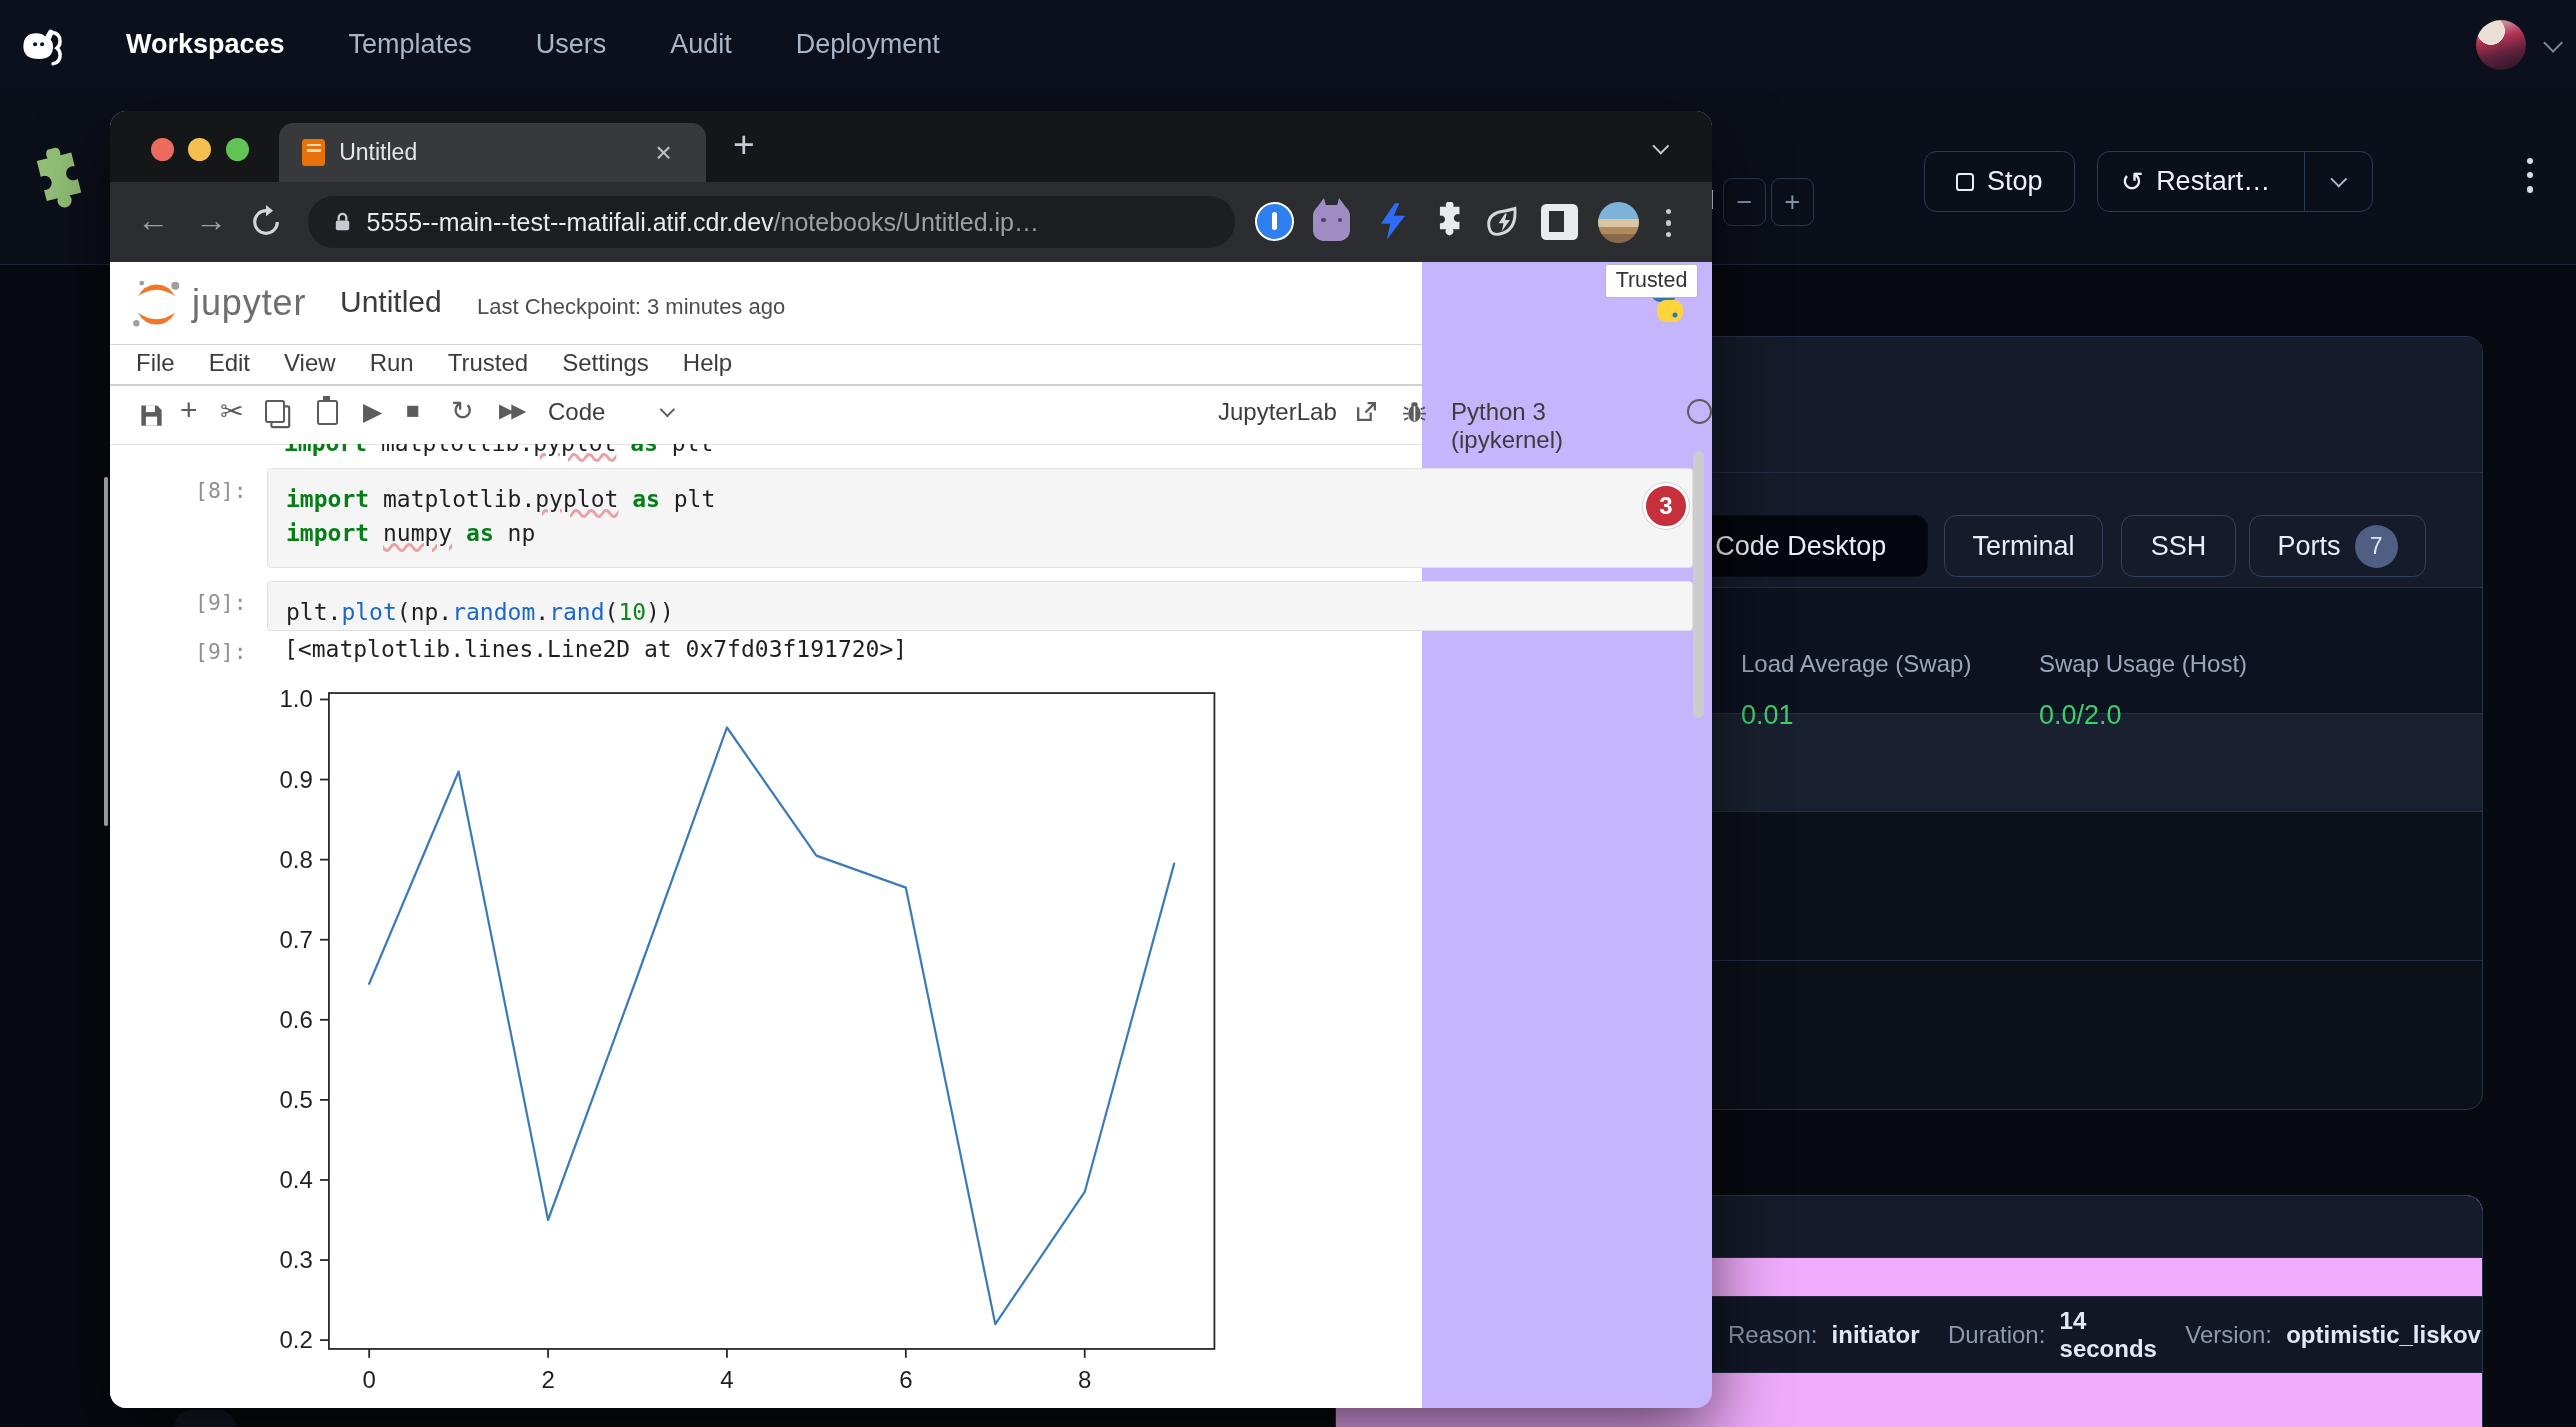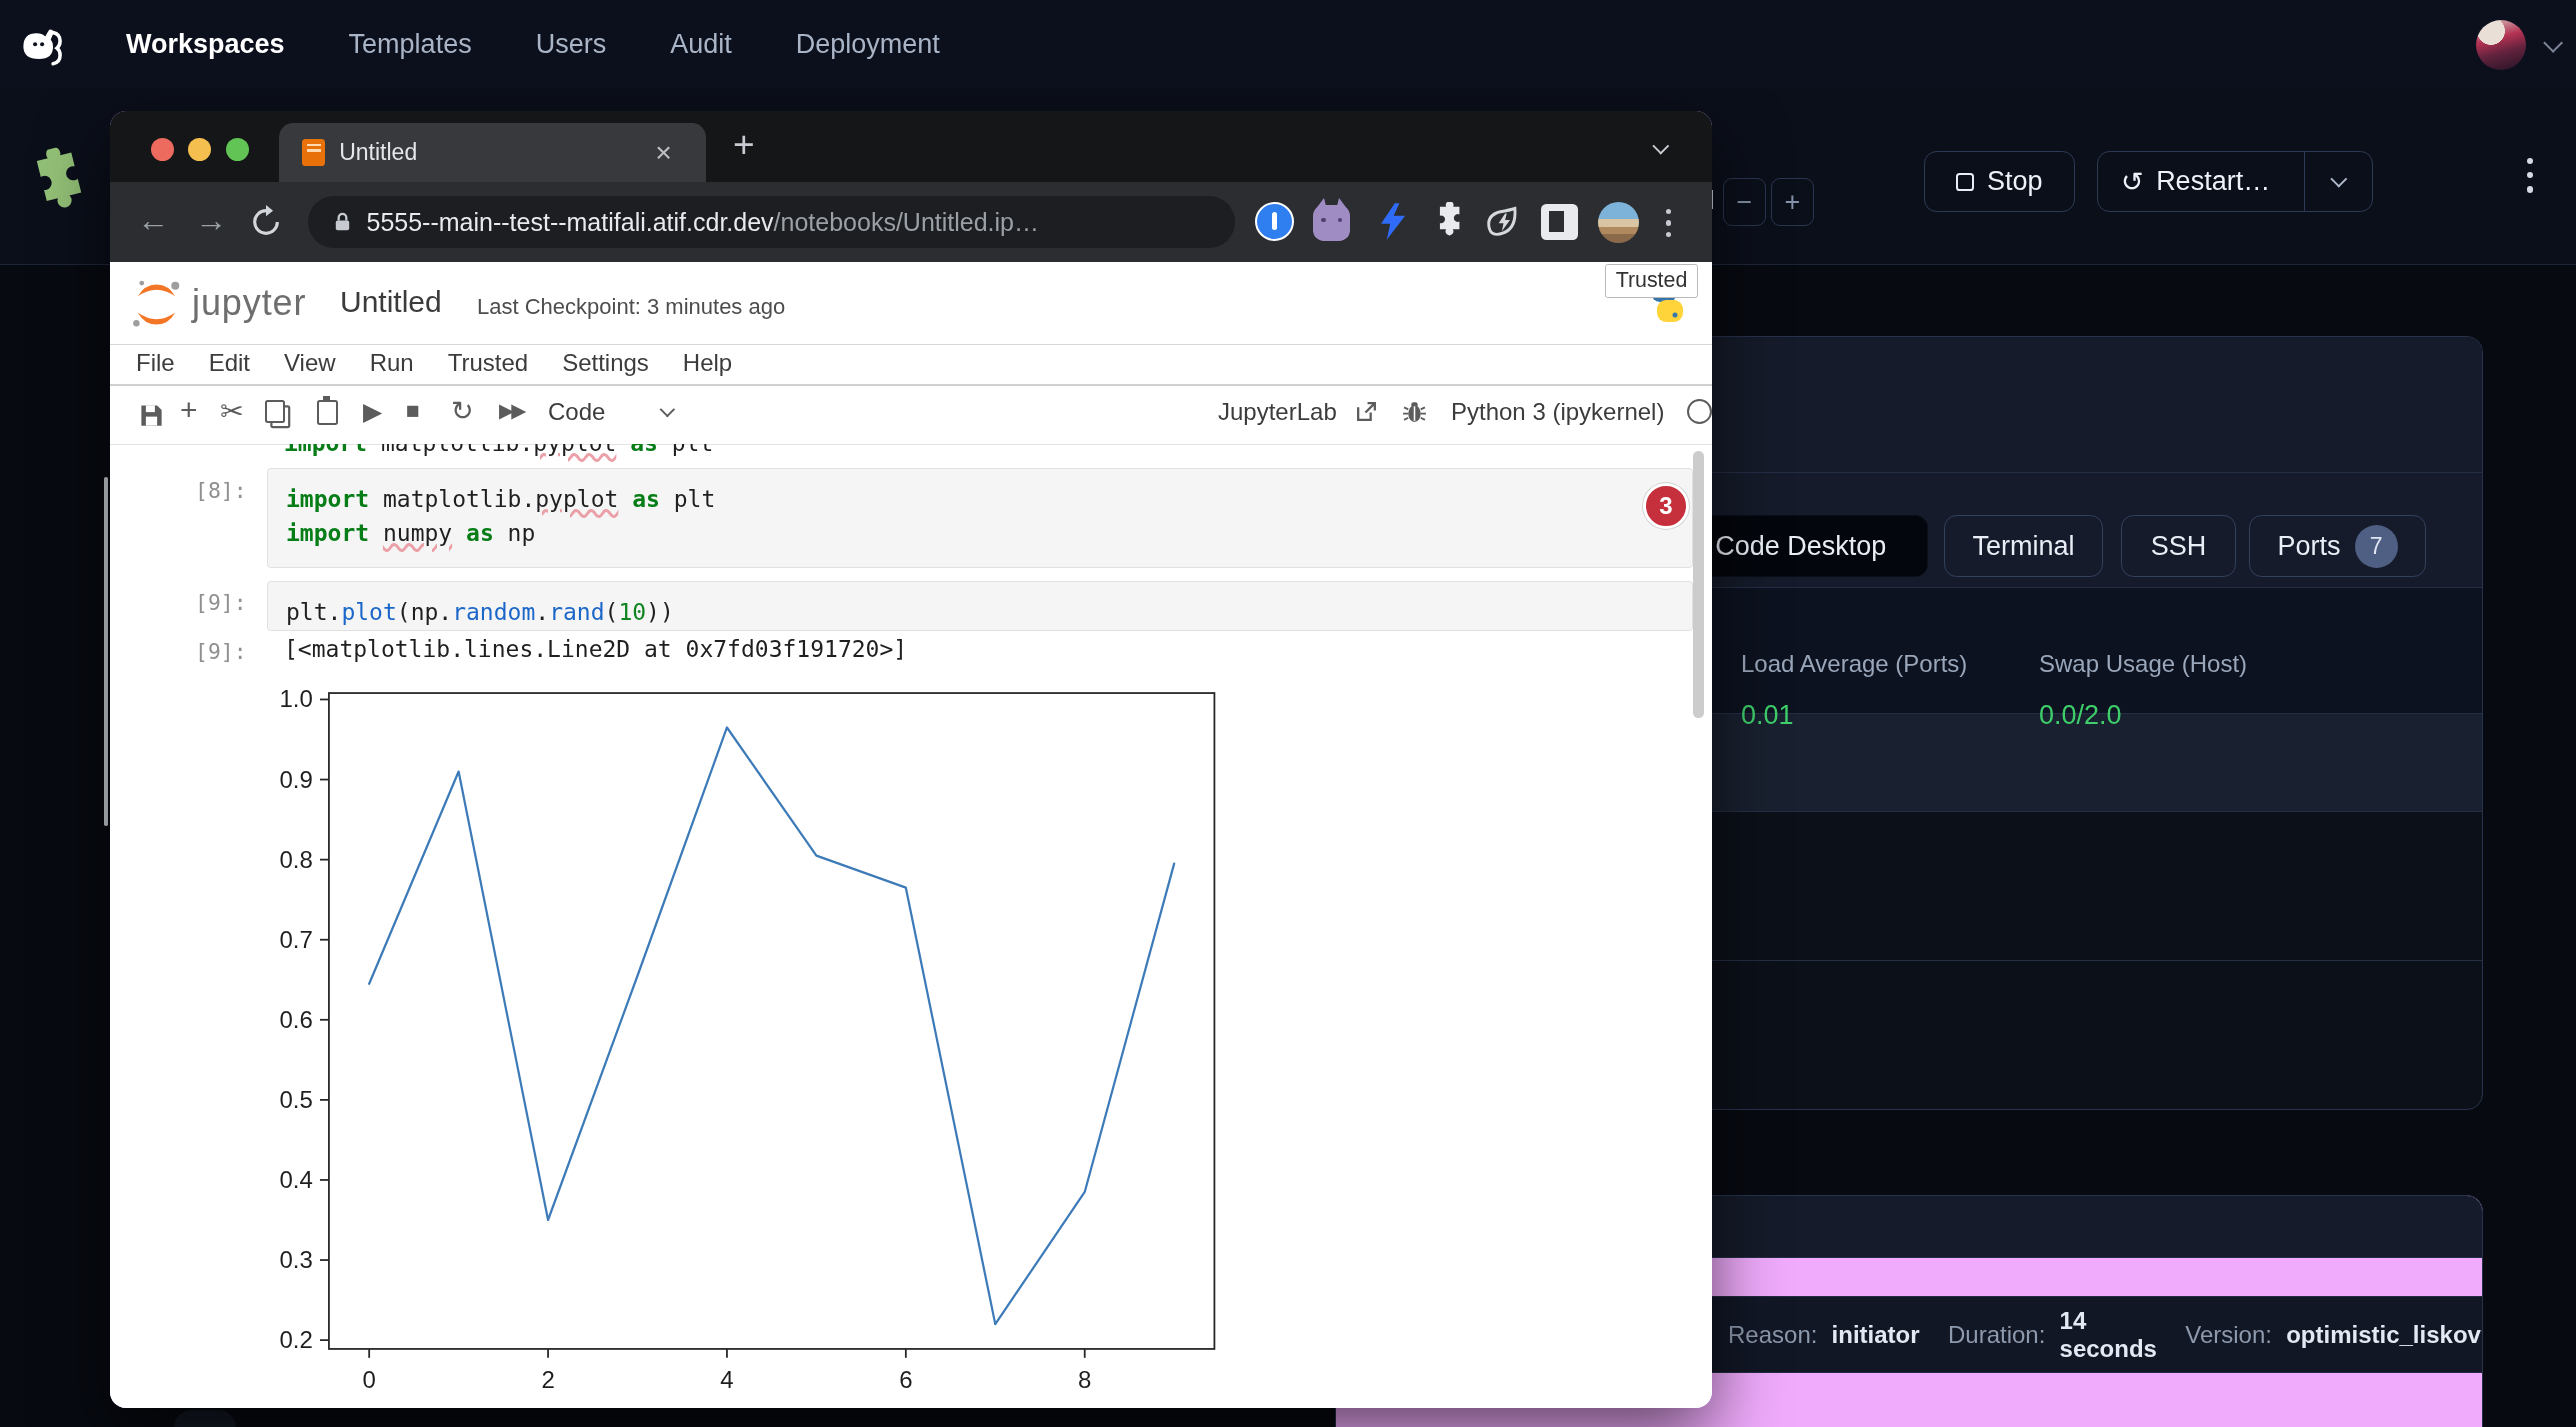--- a/index.html
+++ b/index.html
@@ -43,21 +43,21 @@
   .tabstrip{position:absolute;left:0;top:0;width:100%;height:71px;background:#151618;}
   .tlight{position:absolute;top:27px;width:23px;height:23px;border-radius:50%;}
   .tab{position:absolute;left:169px;top:11.6px;width:427px;height:60px;background:#37393d;border-radius:14.2px 14.2px 0 0;
     display:flex;align-items:center;cursor:pointer;}
   .toolbar{position:absolute;left:0;top:71px;width:100%;height:80px;background:#2b2d30;}
   .navglyph{position:absolute;top:19.6px;font-size:32px;color:#9ba0a6;cursor:pointer;}
   .pill{position:absolute;left:198px;top:85px;width:927px;height:52px;border-radius:26px;background:#1c1e21;display:flex;align-items:center;cursor:text;}
   .exticon{position:absolute;top:91px;cursor:pointer;}
 
   
-  .jupyter{position:absolute;left:0;top:151px;width:1602px;height:1146px;background:#ffffff;color:#333;}
+  .jupyter{position:absolute;left:0;top:151px;width:1312px;height:1146px;background:#ffffff;color:#333;}
   .jhead{position:absolute;left:0;top:0;width:100%;height:83px;border-bottom:1.8px solid #d8d8d8;}
   .jmenu{position:absolute;left:26px;top:87px;display:flex;gap:34px;font-size:24px;color:#3c3c3c;}
   .jmenu span{cursor:pointer;}
   .menuline{position:absolute;left:0;top:122px;width:100%;height:1.8px;background:#d0d0d0;}
   .jtool{position:absolute;left:0;top:124px;width:100%;height:59px;border-bottom:1.3px solid #e3e3e3;}
   .ticon{position:absolute;top:12.5px;color:#5c5c5c;font-size:25px;cursor:pointer;}
   .trusted{position:absolute;left:1495px;top:1.8px;width:93px;height:34px;border:1.3px solid #b9b9b9;border-radius:2.7px;
     background:#fff;color:#333;font-size:21.4px;display:flex;align-items:center;justify-content:center;cursor:pointer;}
   .cell{position:absolute;left:157px;width:1426px;background:#f5f5f5;border:1.3px solid #e1e1e1;border-radius:3.6px;
     font-family:"DejaVu Sans Mono",monospace;font-size:23px;line-height:34px;padding:12.5px 18px;cursor:text;}
@@ -142,21 +142,21 @@
       <span>Terminal</span>
     </div>
     <div class="appbtn" style="left:785px;width:115px">
       <span>SSH</span>
     </div>
     <div class="appbtn" style="left:913px;width:177px">
       <span>Ports</span>
       <span style="width:43px;height:43px;border-radius:50%;background:#4f5e83;color:#dfe6f2;font-size:23px;display:flex;align-items:center;justify-content:center">7</span>
     </div>
 
-    <span class="stat-label" style="left:405px;top:313px">Load Average (Ports)</span>
+    <span class="stat-label" style="left:405px;top:313px">Load Average (Swap)</span>
     <span class="stat-value" style="left:405px;top:363px">0.01</span>
     <span class="stat-label" style="left:703px;top:313px">Swap Usage (Host)</span>
     <span class="stat-value" style="left:703px;top:363px">0.0/2.0</span>
   </div>
 
   <div class="panel" style="top:1195px;height:233px;border-radius:16px 16px 0 0;background:#f0abfc">
     <div class="sect" style="top:0;height:61px;background:#151b2a"></div>
     <div class="divider" style="top:61px"></div>
     <div class="sect" style="top:100px;height:77px;background:#121726;border-top:1.3px solid #222c42;border-bottom:1.3px solid #222c42;display:flex;align-items:center;padding-left:392px;gap:14.2px">
       <span class="meta-label">Reason:</span>

